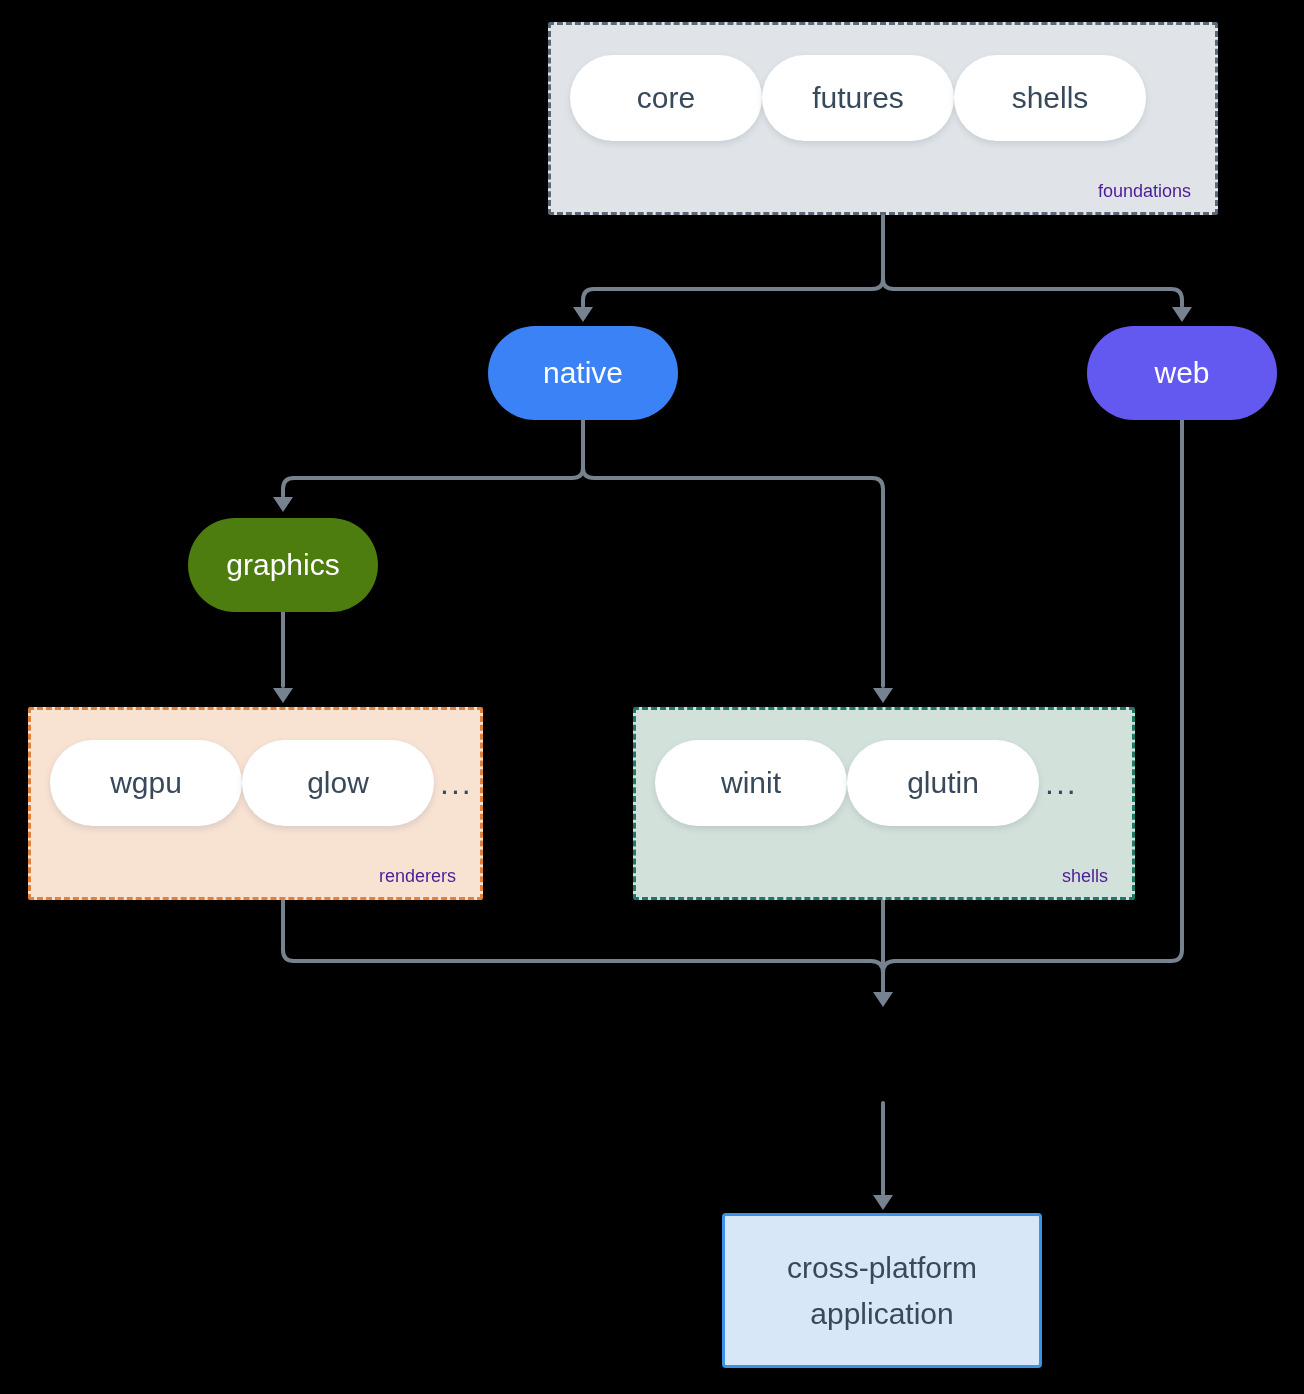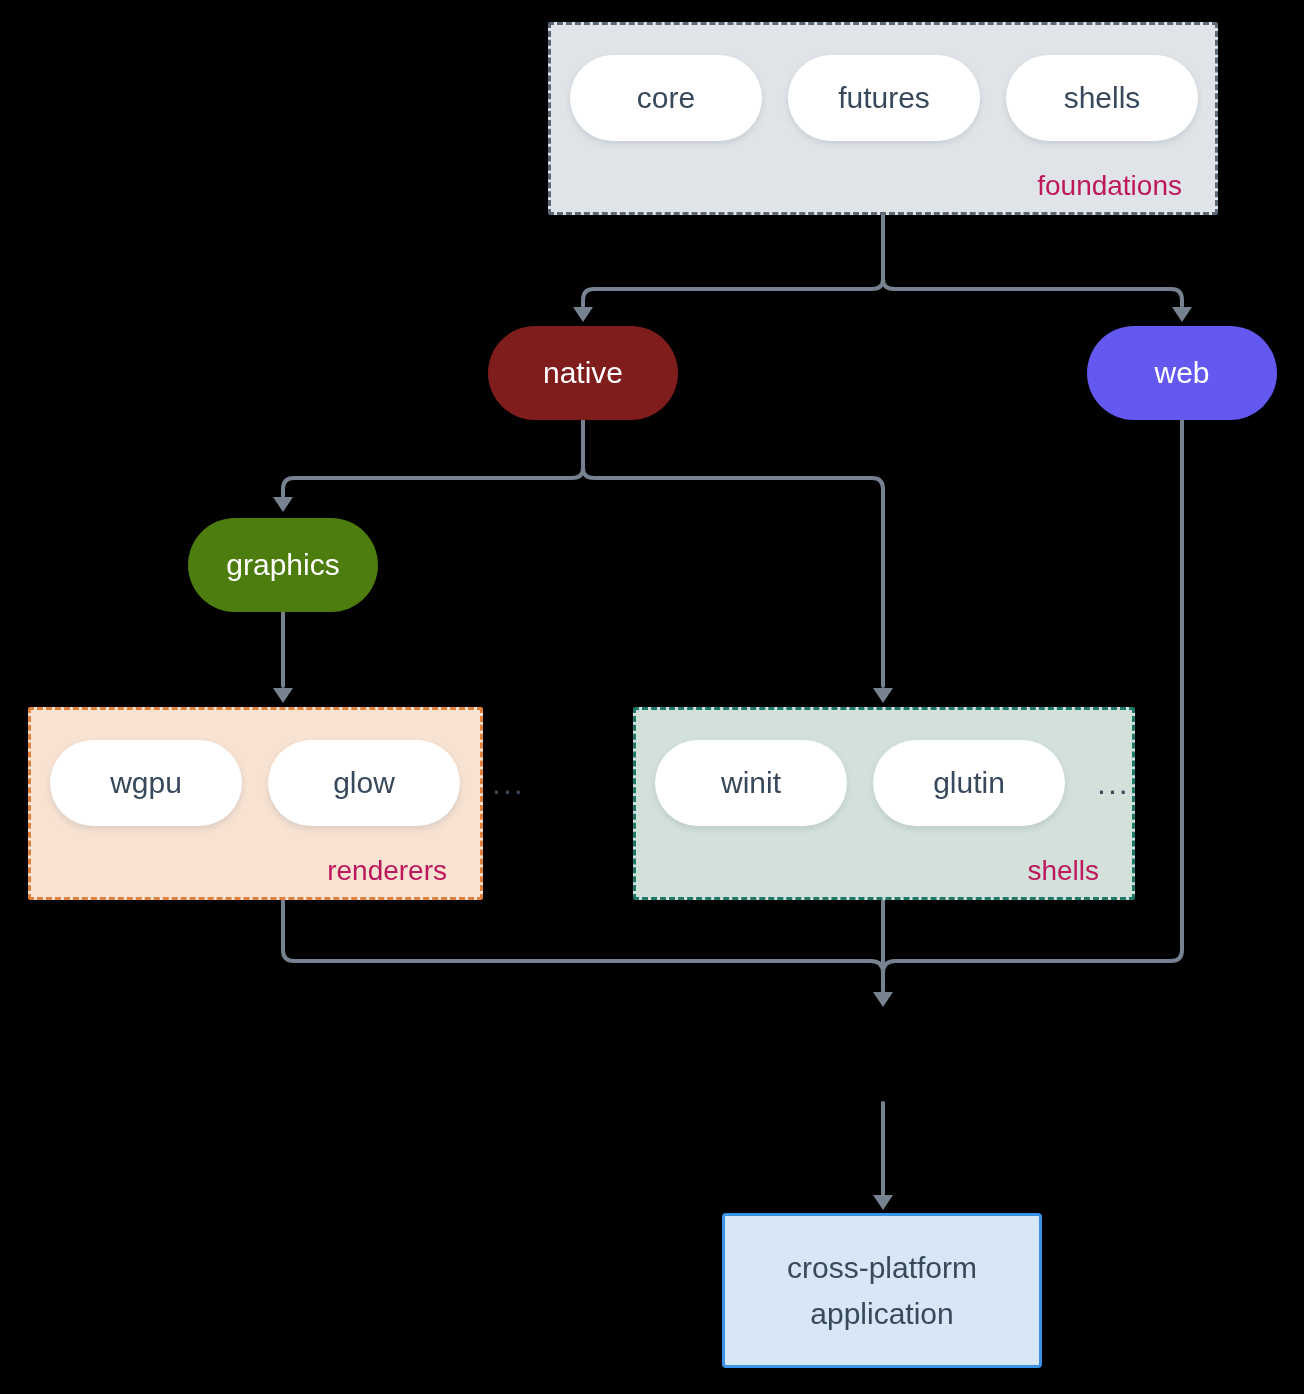--- a/index.html
+++ b/index.html
@@ -9,35 +9,35 @@
   }
   .wires{position:absolute;left:0;top:0;width:1304px;height:1394px;}
   .wire{stroke:#76828F;stroke-width:4;fill:none;stroke-linecap:round;stroke-linejoin:round;}
   .arrowhead{fill:#76828F;stroke:none;}
 
   .group{position:absolute;border:3px dashed;box-sizing:border-box;border-radius:2px;}
   #g-foundations{left:548px;top:22px;width:670px;height:193px;background:#E0E4E8;border-color:#5A6878;}
   #g-renderers{left:28px;top:707px;width:455px;height:193px;background:#F8E2D2;border-color:#E0813C;}
   #g-shells{left:633px;top:707px;width:502px;height:193px;background:#D3E1DB;border-color:#1E7969;}
 
-  .pill-row{position:absolute;left:19px;top:30px;display:flex;gap:26px;align-items:center;}
+  .pill-row{position:absolute;left:19px;top:30px;display:flex;align-items:center;}
   .pill{
     width:192px;height:86px;background:#FFFFFF;border-radius:43px;
     display:flex;align-items:center;justify-content:center;
     font-size:30px;color:#37495B;box-shadow:0 3px 6px rgba(90,104,120,0.18);
   }
   .ellipsis{font-size:32px;color:#37495B;margin-left:6px;letter-spacing:2px;}
-  .group-label{position:absolute;right:33px;bottom:10px;font-size:28px;color:#be185d;}
+  .group-label{position:absolute;right:24px;bottom:10px;font-size:18px;color:#4c1d95;}
 
   .node{
     position:absolute;width:190px;height:94px;border-radius:47px;
     display:flex;align-items:center;justify-content:center;
     font-size:30px;color:#FFFFFF;
   }
-  #n-native{left:488px;top:326px;background:#7f1d1d;}
+  #n-native{left:488px;top:326px;background:#3b82f6;}
   #n-web{left:1087px;top:326px;background:#6359F1;}
   #n-graphics{left:188px;top:518px;background:#4d7c0f;}
   #n-iced{left:788px;top:1009px;background:#2D8CDB;}
 
   #n-application{
     position:absolute;left:722px;top:1213px;width:320px;height:155px;
     background:#D7E7F8;border:3px solid #3B93E8;border-radius:4px;box-sizing:border-box;
     display:flex;flex-direction:column;align-items:center;justify-content:center;
     font-size:30px;line-height:46px;color:#37495B;text-align:right;
   }

